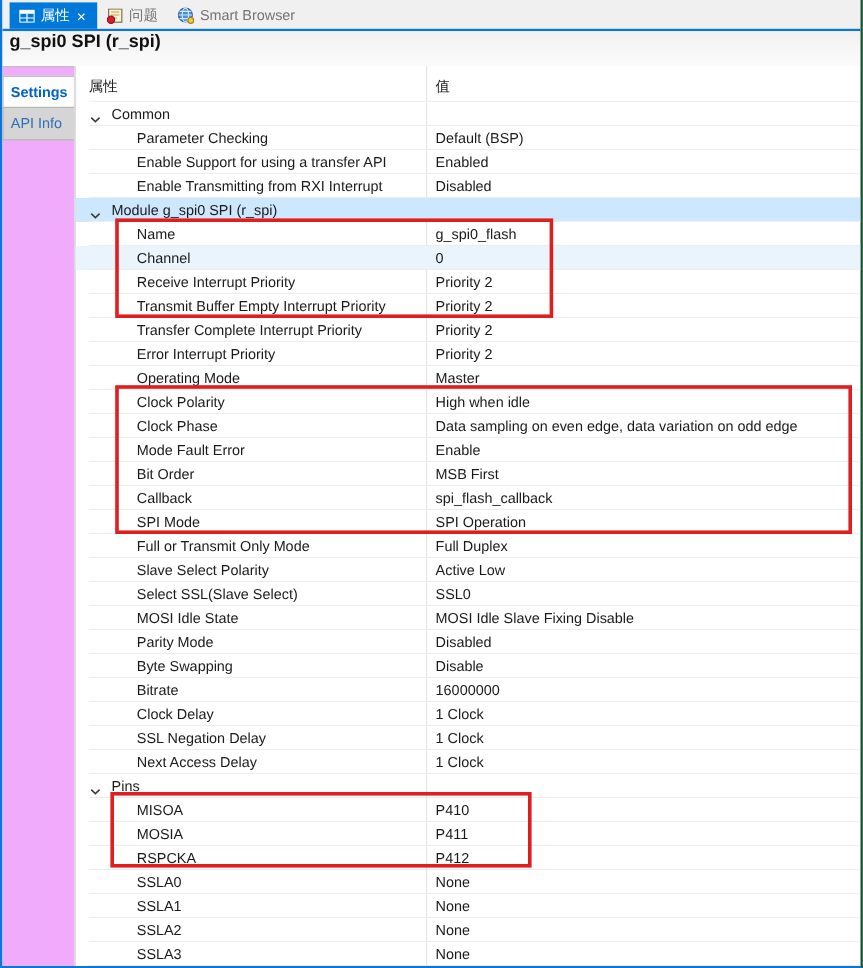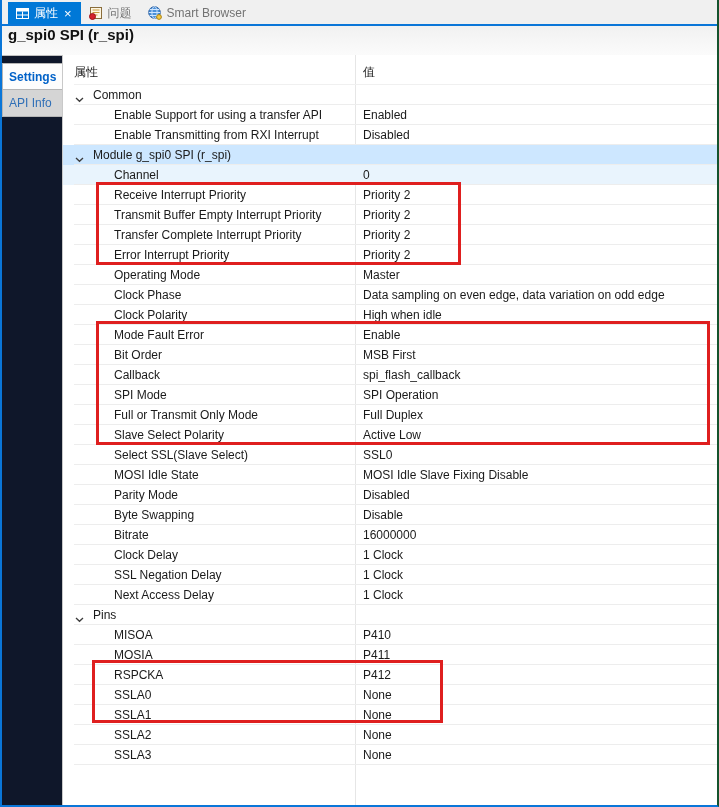--- a/index.html
+++ b/index.html
@@ -17,21 +17,21 @@
   .vtab .close { font-size:13px; line-height:1; padding:0 1px; color:#fff; }
   .vtab svg { display:block; }
   
   .titlebar {
     height:29px; background:linear-gradient(#f1f1f1,#fbfbfb);
     display:flex; align-items:flex-start; padding-left:6px;
   }
   .titlebar .title { font-size:15px; font-weight:bold; color:#111; }
   
   .content { display:flex; height:750px; }
-  .sidebar { width:60px; border-top:1px solid #c0c0c0; background:#0f172a; flex:none; }
+  .sidebar { width:60px; border-top:1px solid #c0c0c0; background:#f0abfc; flex:none; }
   .side-tab { height:27px; display:flex; align-items:center; padding-left:6px; font-size:12px; }
   .side-tab.settings { margin-top:7px; background:#fdfdfd; border:1px solid #b5b5b5; border-right:none; color:#0262c8; font-weight:bold; }
   .side-tab.apiinfo  { background:#d5d5d5; border:1px solid #b5b5b5; border-top:none; border-right:none; color:#2f6fb7; }
   .tablearea { position:relative; flex:1; background:#ffffff; border-left:1px solid #c9c9c9; }
   .col-divider { position:absolute; top:0; bottom:0; left:292px; width:1px; background:#e6e6e6; }
   .thead { position:relative; height:30px; font-size:12px; color:#1a1a1a; }
   .thead::after { content:''; position:absolute; left:11px; right:0; bottom:0; height:1px; background:#f0f0f0; }
   .thead .hprop { position:absolute; left:11px; top:9px; }
   .thead .hval  { position:absolute; left:300px; top:9px; }
   .trow { position:relative; height:20px; font-size:12px; color:#1a1a1a; }
@@ -115,37 +115,47 @@
     <span class="chevron">
       <svg width="9" height="6" viewBox="0 0 9 6">
                 <path d="M1 1 L4.5 4.3 L8 1" fill="none" stroke="#3c3c3c" stroke-width="1.3"></path>
               </svg>
     </span>
     <span class="prop">Common</span>
     <span class="val"></span>
   </div>
           <div class="trow">
 
+    <span class="prop">Parameter Checking</span>
+    <span class="val">Default (BSP)</span>
+  </div>
+          <div class="trow">
+
     <span class="prop">Enable Support for using a transfer API</span>
     <span class="val">Enabled</span>
   </div>
           <div class="trow">
 
     <span class="prop">Enable Transmitting from RXI Interrupt</span>
     <span class="val">Disabled</span>
   </div>
           <div class="trow group" style="background: rgb(205, 231, 255);">
     <span class="chevron">
       <svg width="9" height="6" viewBox="0 0 9 6">
                 <path d="M1 1 L4.5 4.3 L8 1" fill="none" stroke="#3c3c3c" stroke-width="1.3"></path>
               </svg>
     </span>
     <span class="prop">Module g_spi0 SPI (r_spi)</span>
     <span class="val"></span>
   </div>
+          <div class="trow">
+
+    <span class="prop">Name</span>
+    <span class="val">g_spi0_flash</span>
+  </div>
           <div class="trow" style="background: rgb(233, 244, 253); text-align: center;">
 
     <span class="prop">Channel</span>
     <span class="val">0</span>
   </div>
           <div class="trow">
 
     <span class="prop">Receive Interrupt Priority</span>
     <span class="val">Priority 2</span>
   </div>
@@ -164,27 +174,27 @@
     <span class="prop">Error Interrupt Priority</span>
     <span class="val">Priority 2</span>
   </div>
           <div class="trow">
 
     <span class="prop">Operating Mode</span>
     <span class="val">Master</span>
   </div>
           <div class="trow">
 
+    <span class="prop">Clock Polarity</span>
+    <span class="val">High when idle</span>
+  </div>
+          <div class="trow">
+
     <span class="prop">Clock Phase</span>
     <span class="val">Data sampling on even edge, data variation on odd edge</span>
-  </div>
-          <div class="trow">
-
-    <span class="prop">Clock Polarity</span>
-    <span class="val">High when idle</span>
   </div>
           <div class="trow">
 
     <span class="prop">Mode Fault Error</span>
     <span class="val">Enable</span>
   </div>
           <div class="trow">
 
     <span class="prop">Bit Order</span>
     <span class="val">MSB First</span>

